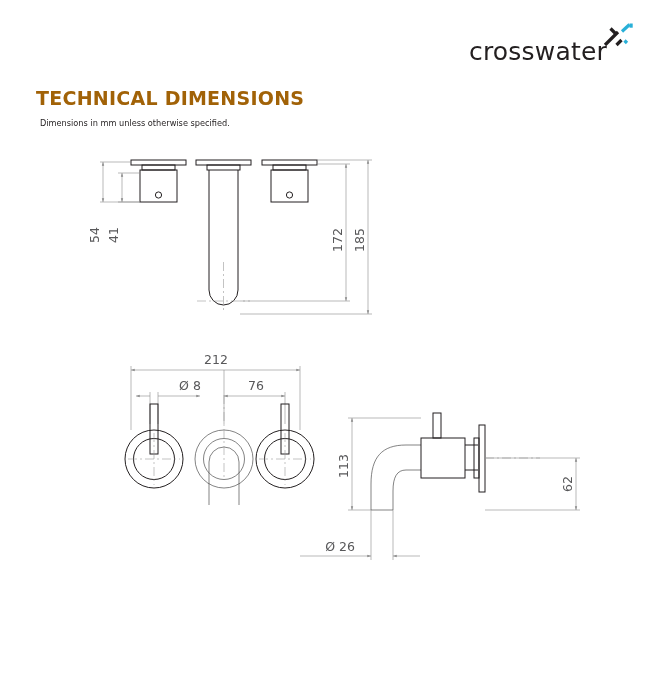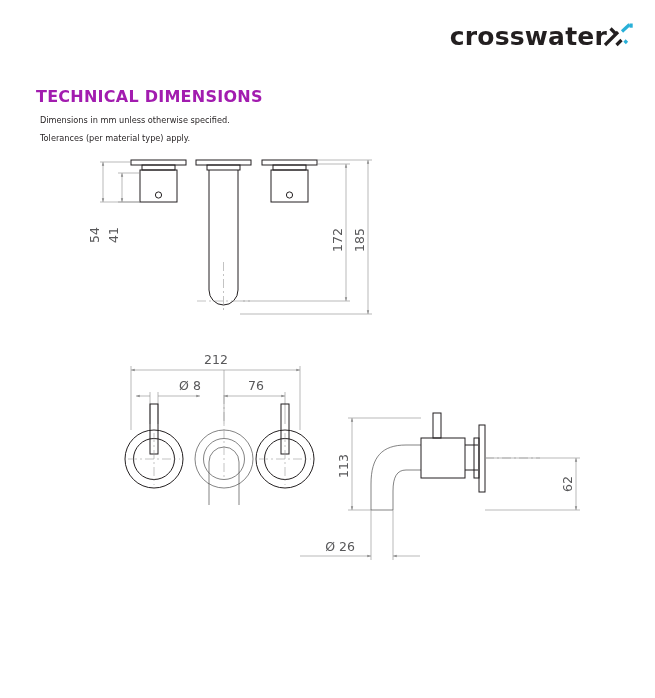--- a/index.html
+++ b/index.html
@@ -24,47 +24,47 @@
   .brand {
     position: absolute;
     top: 22px;
     right: 22px;
     width: 210px;
     height: 46px;
   }
   .brand-wordmark {
     position: absolute;
     right: 26px;
-    bottom: 17px;
+    bottom: 2px;
     font-family: "DejaVu Sans", sans-serif;
     font-size: 25px;
     letter-spacing: 0.2px;
     color: #231f20;
-    font-weight: 700;
+    font-weight: 400;
     white-space: nowrap;
   }
   .brand-mark {
     position: absolute;
     right: 0px;
     top: 0px;
     width: 30px;
     height: 26px;
   }
   .title-block {
     position: absolute;
     left: 36px;
     top: 88px;
     width: 330px;
   }
   .title-main {
     font-family: "DejaVu Sans", sans-serif;
-    font-size: 16px;
+    font-size: 19px;
     font-weight: bold;
     letter-spacing: 0.25px;
-    color: #a21caf;
+    color: #a16207;
     margin: 0 0 7px 0;
     line-height: 1.1;
   }
   .title-sub {
     font-family: "DejaVu Sans", sans-serif;
     font-size: 8.2px;
     color: #231f20;
     line-height: 1.75;
     margin: 4px;
     white-space: nowrap;
@@ -94,21 +94,20 @@
     <path d="M12.5 11.5 L7.5 6.5" stroke="#231f20" stroke-width="3.2" fill="none"></path>
     <path d="M19 9.5 L26.5 2.5" stroke="#29b0d8" stroke-width="3.2" fill="none"></path>
     <path d="M21.5 18.5 L24 21" stroke="#29b0d8" stroke-width="3.2" fill="none"></path>
     <rect x="26.5" y="1.5" width="3.2" height="4.2" fill="#29b0d8"></rect>
   </svg>
 </div>
 
 <div class="title-block">
   <div class="title-main">TECHNICAL DIMENSIONS</div>
   <div class="title-sub">Dimensions in mm unless otherwise specified.</div>
-  <div class="title-sub">Tolerances (per material type) apply.</div>
 </div>
 
 <svg id="sheet" viewBox="0 0 655 698">
 
   <defs>
     <marker id="ar-l" viewBox="0 0 10 10" refX="9" refY="5" markerWidth="7" markerHeight="7" orient="auto">
       <path d="M9,5 L0,2.2 L0,7.8 z" class="arrowfill"></path>
     </marker>
     <marker id="ar-r" viewBox="0 0 10 10" refX="1" refY="5" markerWidth="7" markerHeight="7" orient="auto">
       <path d="M1,5 L10,2.2 L10,7.8 z" class="arrowfill"></path>

